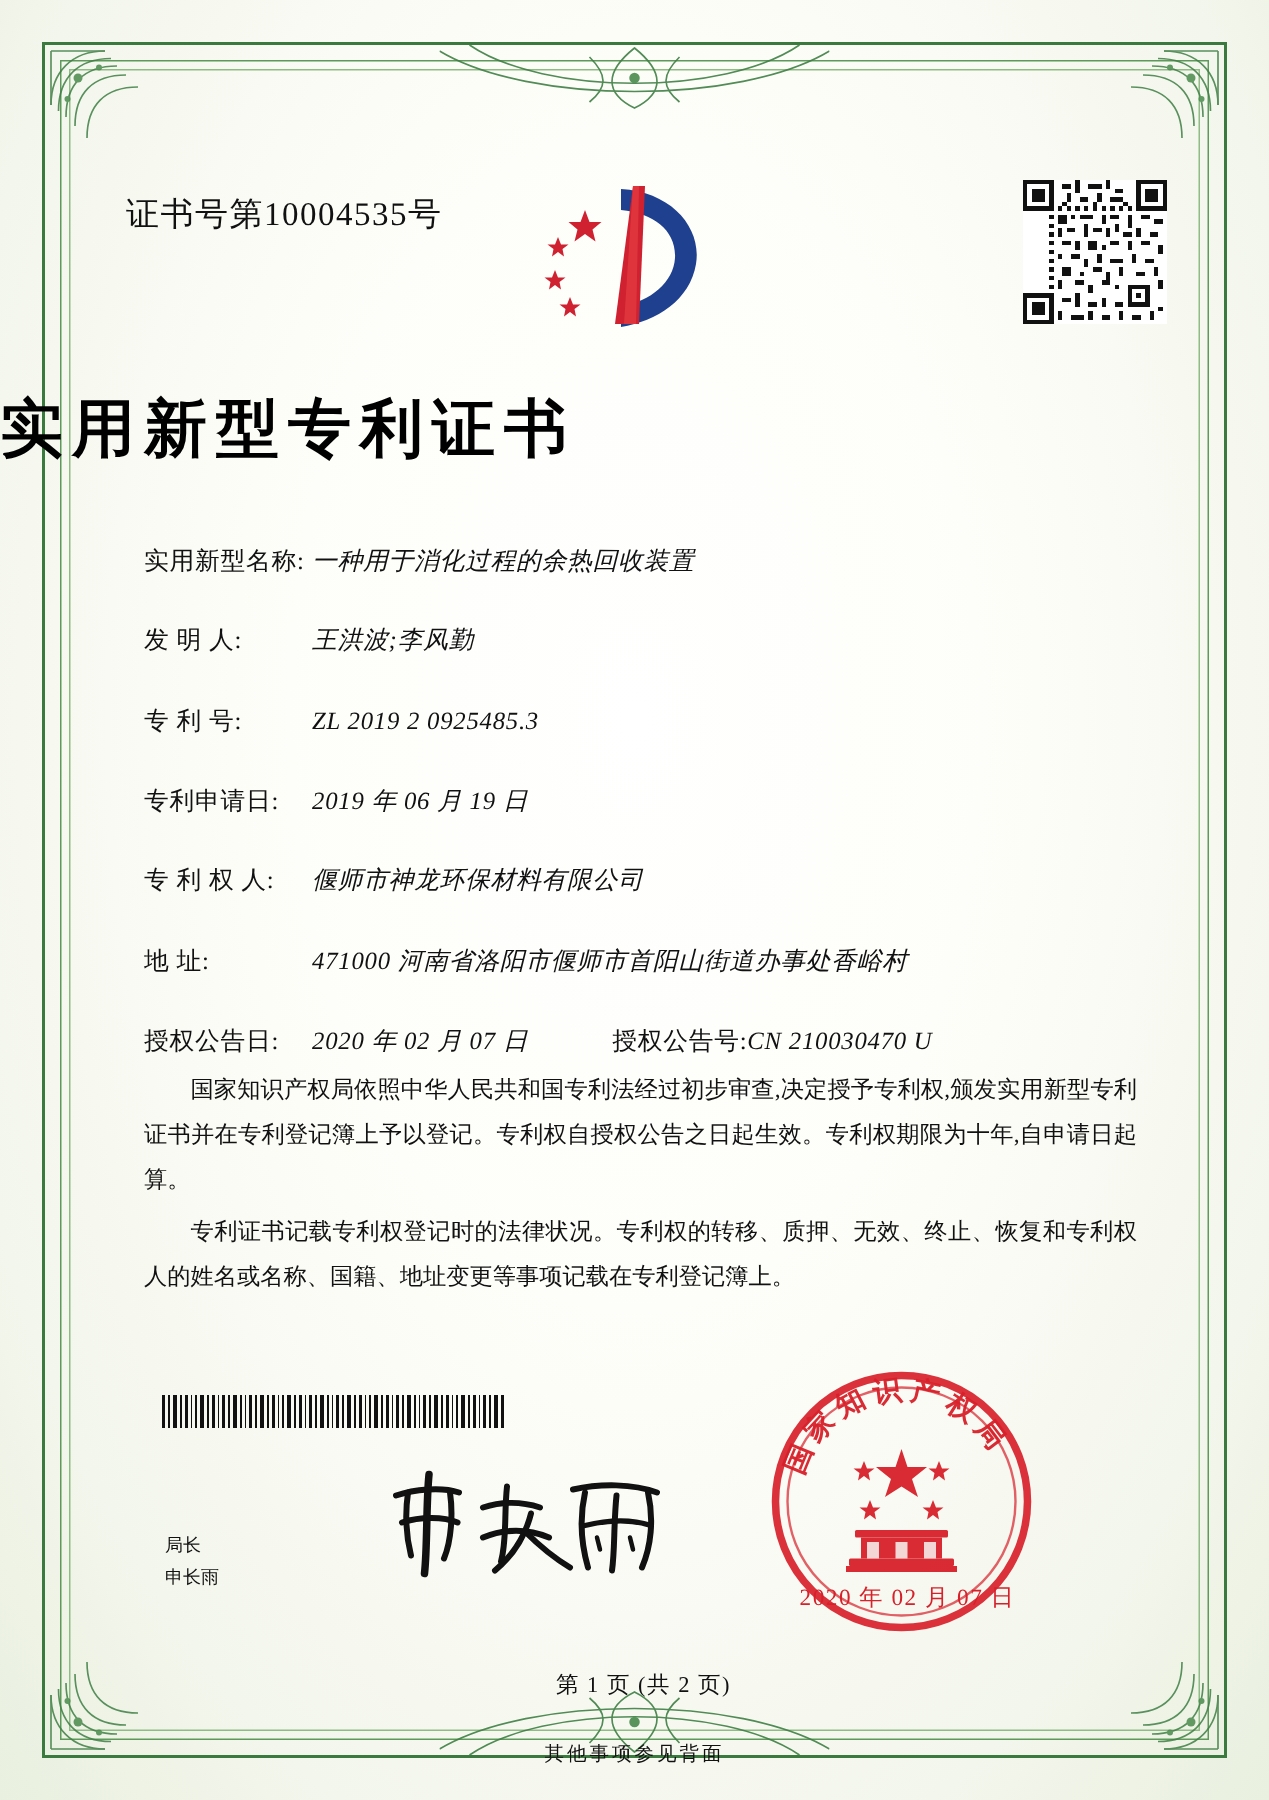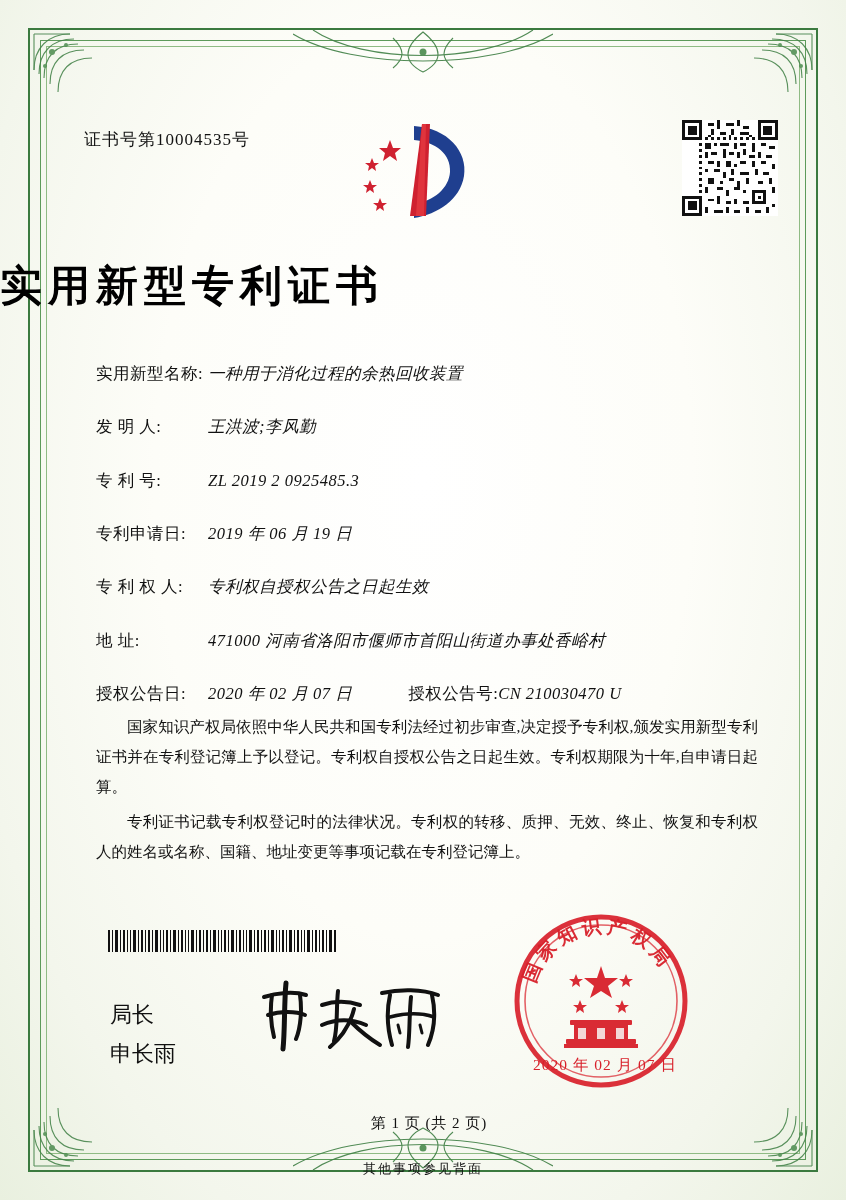--- a/index.html
+++ b/index.html
@@ -82,21 +82,21 @@
     width: 260px;
     height: 52px;
     opacity: .9;
   }
 
   
   .cert-number {
     position: absolute;
     left: 84px;
     top: 128px;
-    font-size: 17px;
+    font-size: 22px;
     letter-spacing: 1px;
     color: #111;
   }
 
   .logo {
     position: absolute;
     left: 352px;
     top: 118px;
     width: 120px;
     height: 110px;
@@ -174,22 +174,22 @@
     left: 108px;
     top: 930px;
     width: 228px;
     height: 22px;
   }
 
   
   .sig-labels {
     position: absolute;
     left: 110px;
-    top: 996px;
-    font-size: 22px;
+    top: 1020px;
+    font-size: 12px;
     line-height: 1.75;
     color: #111;
   }
   .signature {
     position: absolute;
     left: 250px;
     top: 975px;
     width: 200px;
     height: 80px;
     font-family: "DejaVu Serif", serif;
@@ -488,21 +488,21 @@
       <span class="field-value">ZL 2019 2 0925485.3</span>
     </div>
 
     <div class="field-row">
       <span class="field-label w1">专利申请日:</span>
       <span class="field-value">2019 年 06 月 19 日</span>
     </div>
 
     <div class="field-row">
       <span class="field-label w1">专 利 权 人:</span>
-      <span class="field-value">专利权自授权公告之日起生效</span>
+      <span class="field-value">偃师市神龙环保材料有限公司</span>
     </div>
 
     <div class="field-row">
       <span class="field-label w1">地       址:</span>
       <span class="field-value">471000 河南省洛阳市偃师市首阳山街道办事处香峪村</span>
     </div>
 
     <div class="field-row double">
       <span class="field-label w2">授权公告日:</span>
       <span class="field-value">2020 年 02 月 07 日</span>

